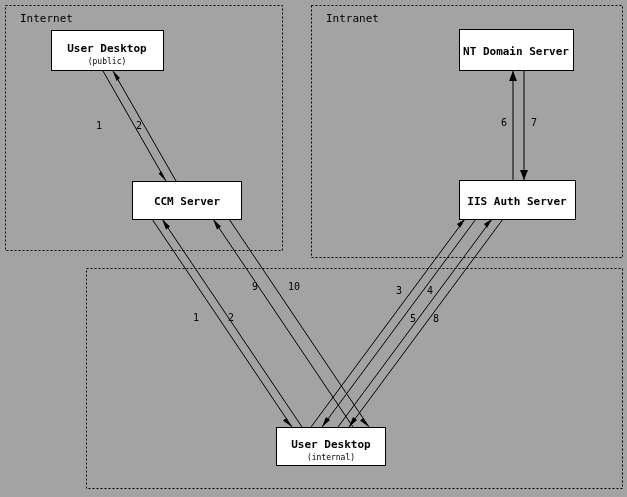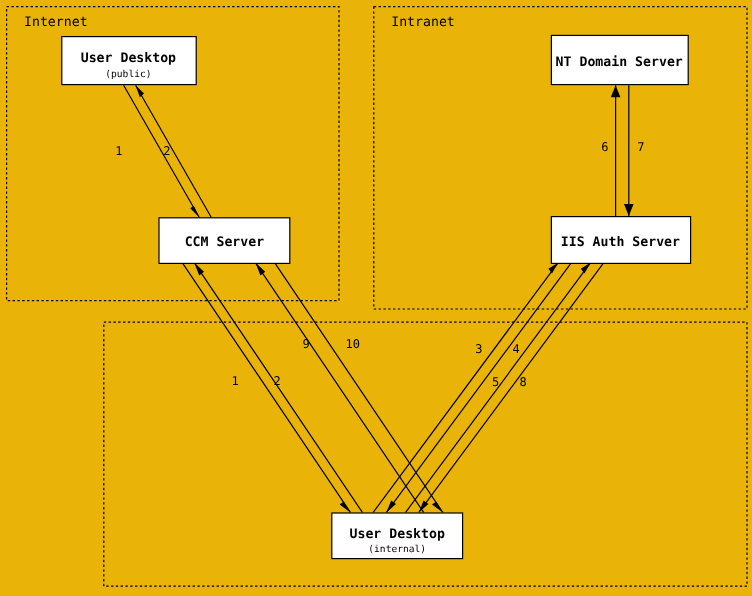--- a/index.html
+++ b/index.html
@@ -7,21 +7,21 @@
     padding: 0;
     background: #ffffff;
   }
   body {
     font-family: "DejaVu Sans Mono", monospace;
   }
   #diagram-root {
     position: relative;
     width: 627px;
     height: 497px;
-    background: #eab308;
+    background: #a3a3a3;
     overflow: hidden;
   }
   svg#net-diagram {
     display: block;
     width: 627px;
     height: 497px;
   }
   .zone-rect {
     fill: none;
     stroke: #000000;

